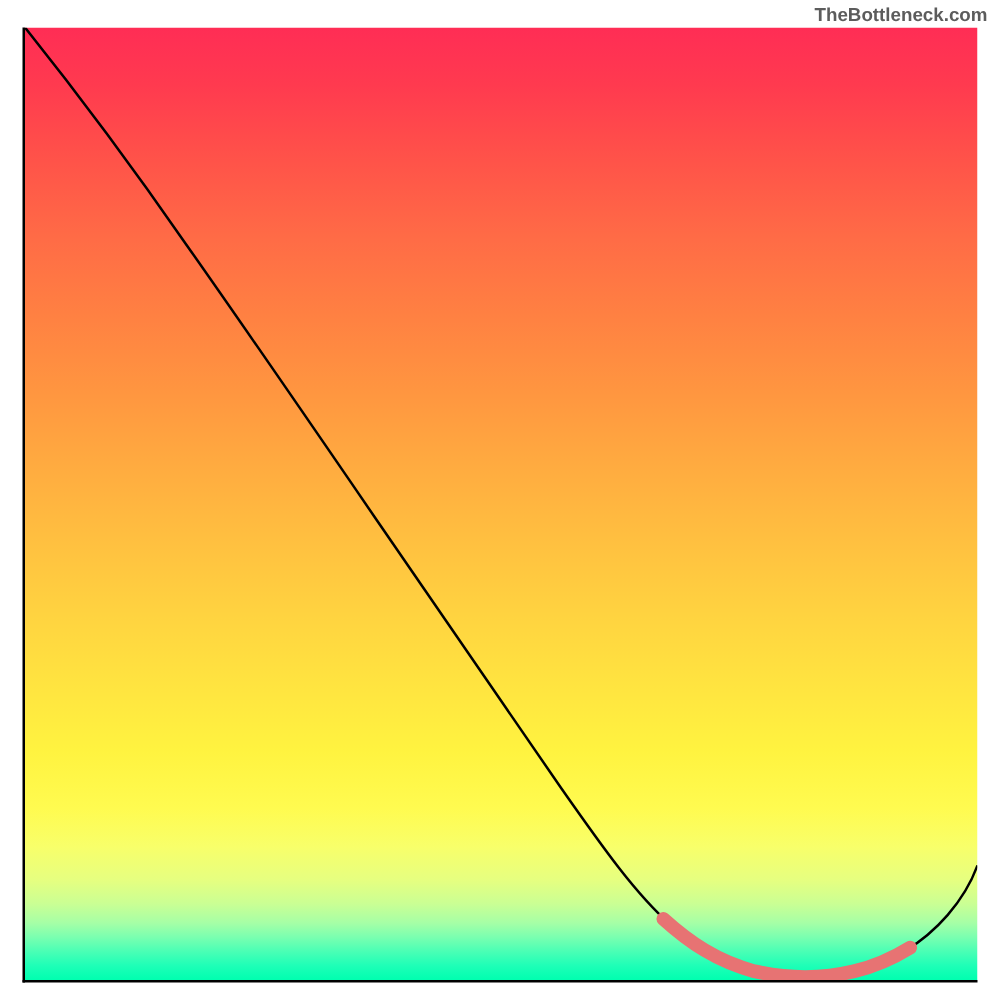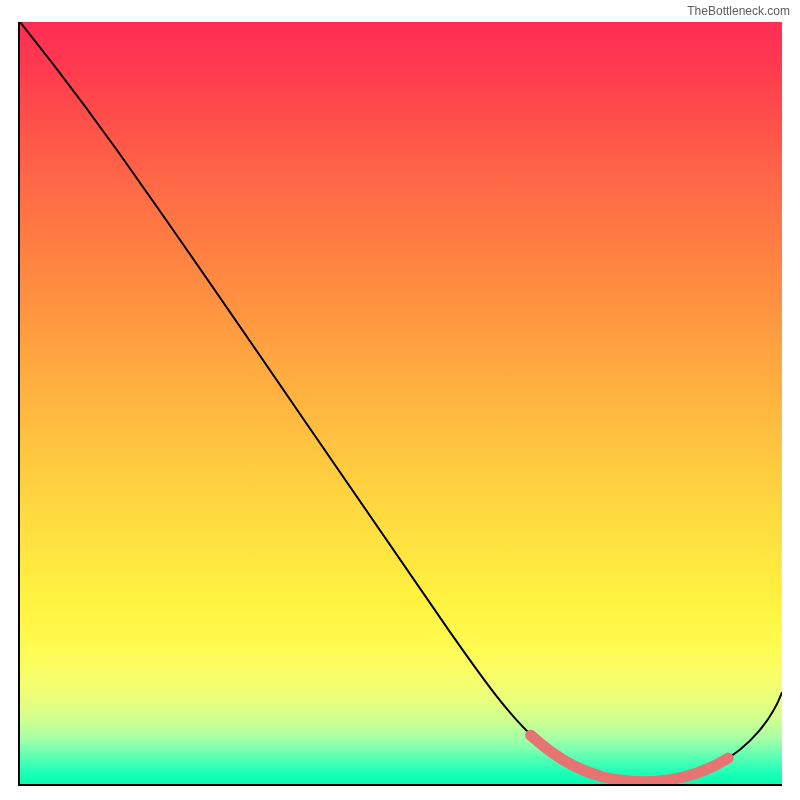--- a/index.html
+++ b/index.html
@@ -14,22 +14,22 @@
   .chart-container {
     position: relative;
     width: 800px;
     height: 800px;
   }
   .watermark {
     position: absolute;
     top: 4px;
     right: 10px;
     color: #5c5c5c;
-    font-size: 12px;
-    font-weight: 400;
+    font-size: 15px;
+    font-weight: 700;
     z-index: 10;
   }
   .plot-area {
     position: absolute;
     left: 18px;
     top: 22px;
     width: 764px;
     height: 764px;
     box-sizing: border-box;
     border: 2px solid #000;

